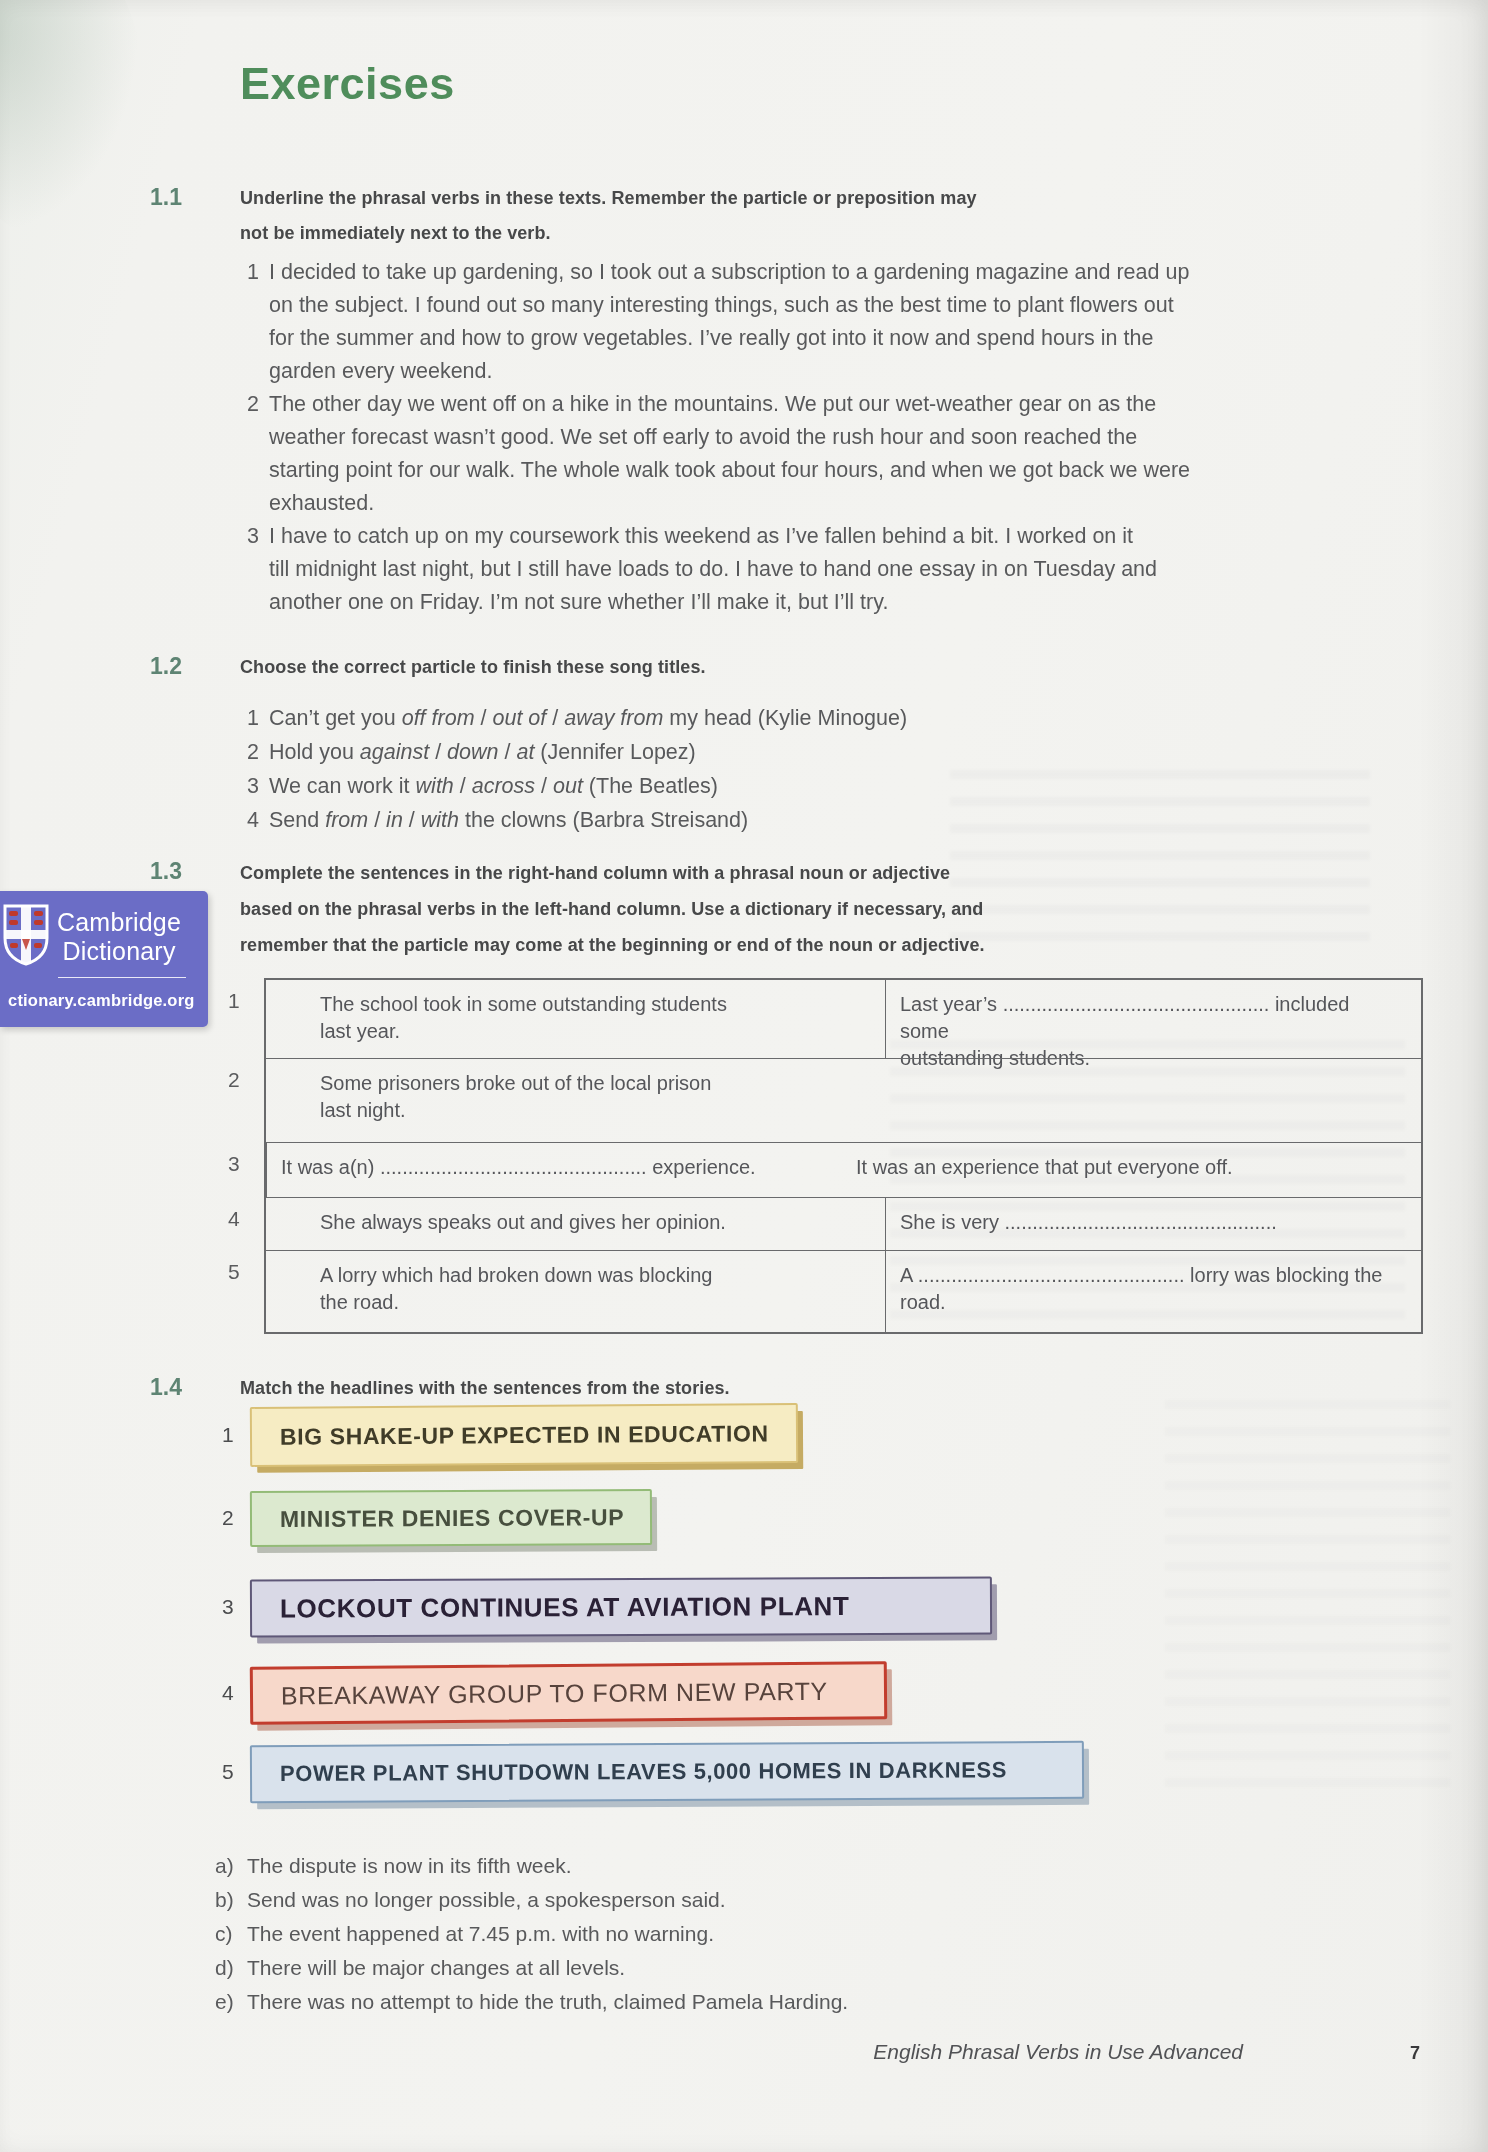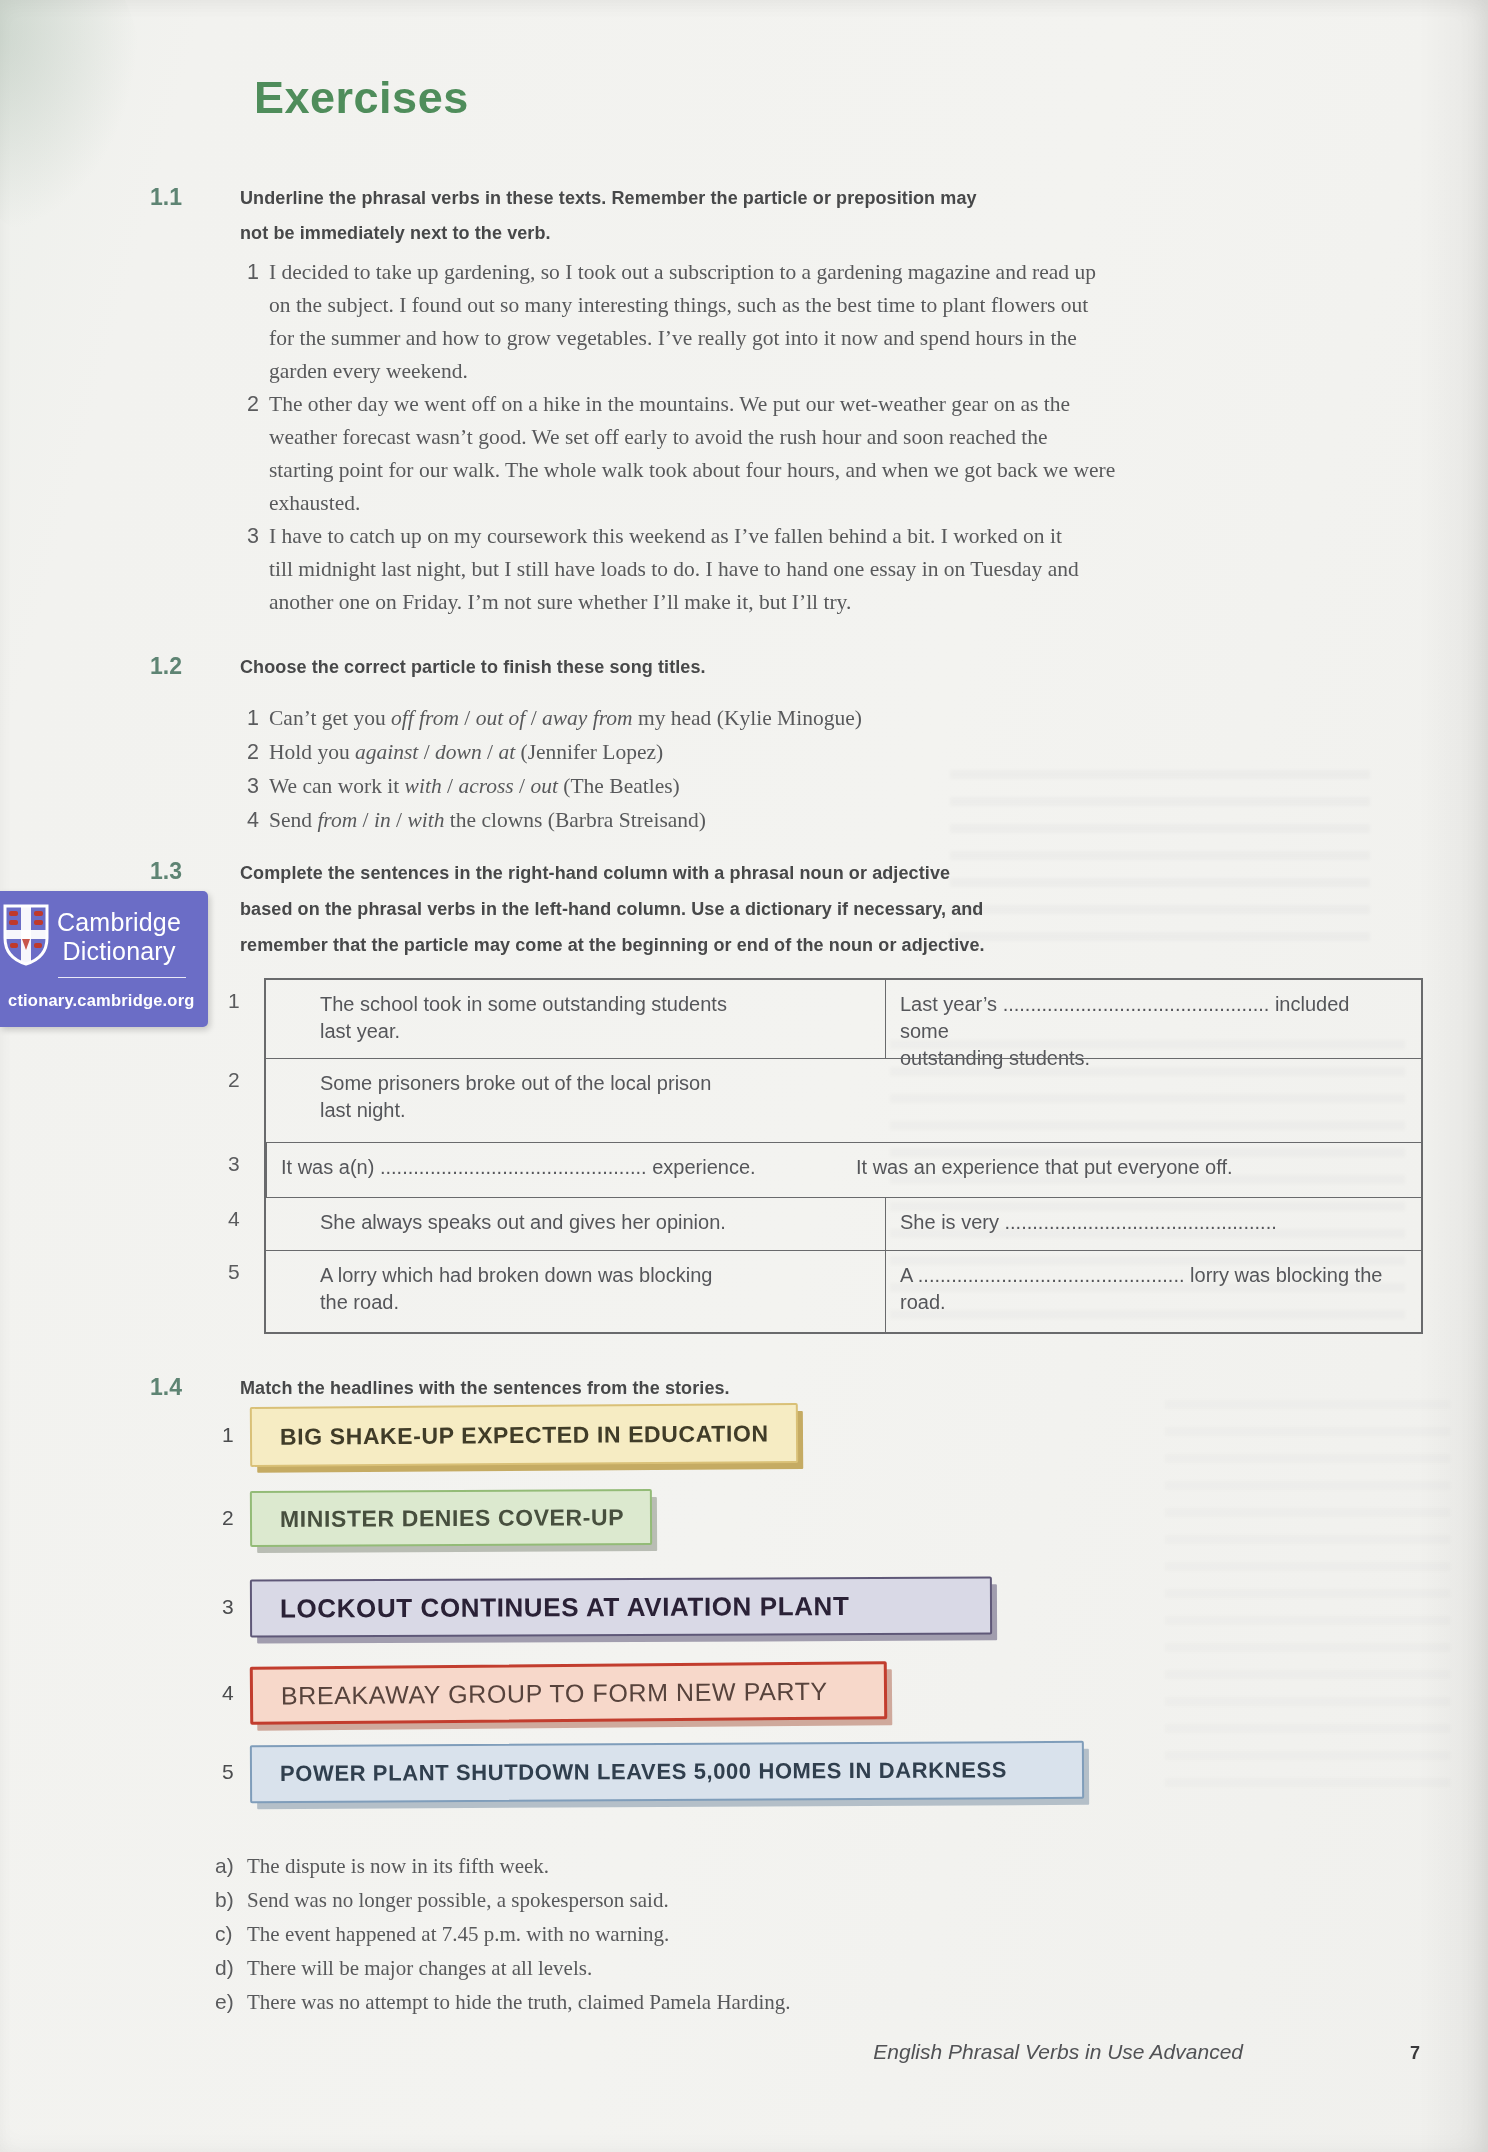--- a/index.html
+++ b/index.html
@@ -19,37 +19,37 @@
   }
   .edge-right{position:absolute;right:0;top:0;width:70px;height:100%;
     background:linear-gradient(90deg,rgba(0,0,0,0),rgba(0,0,0,0.05));}
   .bleed{position:absolute;filter:blur(1.6px);opacity:.6;pointer-events:none;
     background:repeating-linear-gradient(180deg,rgba(105,105,114,0.065) 0 9px,rgba(0,0,0,0) 9px 27px);}
   .b1{left:950px;top:770px;width:420px;height:185px;}
   .b2{left:890px;top:1040px;width:515px;height:280px;opacity:.5;}
   .b3{left:1165px;top:1400px;width:285px;height:400px;opacity:.45;}
 
   .title{
-    position:absolute;left:240px;top:58px;margin:14px;
+    position:absolute;left:240px;top:58px;margin:0;
     font-size:45px;font-weight:bold;letter-spacing:.5px;
     color:var(--accent-green,#4f8d5b);
   }
   .sec-num{
     position:absolute;left:150px;width:80px;
     font-size:23px;font-weight:bold;color:var(--secnum-green,#5e8473);
   }
   .sec-inst{
     position:absolute;left:240px;
     font-size:18px;font-weight:bold;color:#474849;line-height:35px;
     white-space:pre-line;letter-spacing:.1px;
   }
   .list{position:absolute;left:247px;}
   .list .row{display:flex;}
   .list .num{width:22px;flex:0 0 22px;text-align:left;color:#5a5b5d;}
-  .list .txt{white-space:pre-line;font-family:Liberation Serif, serif;}
+  .list .txt{white-space:pre-line;}
   .s11{font-size:21.5px;line-height:33px;width:1160px;}
   .s12{font-size:21.5px;line-height:34px;width:1100px;}
   .s12 .it{font-style:italic;}
   .answers{font-size:21px;line-height:34px;}
   .answers .num{width:32px;flex:0 0 32px;}
 
   
   .tbl{position:absolute;left:264px;top:978px;width:1159px;
        border:2px solid #696a6c;box-sizing:border-box;}
   .trow{position:relative;display:flex;box-sizing:border-box;border-top:1.5px solid #696a6c;}

